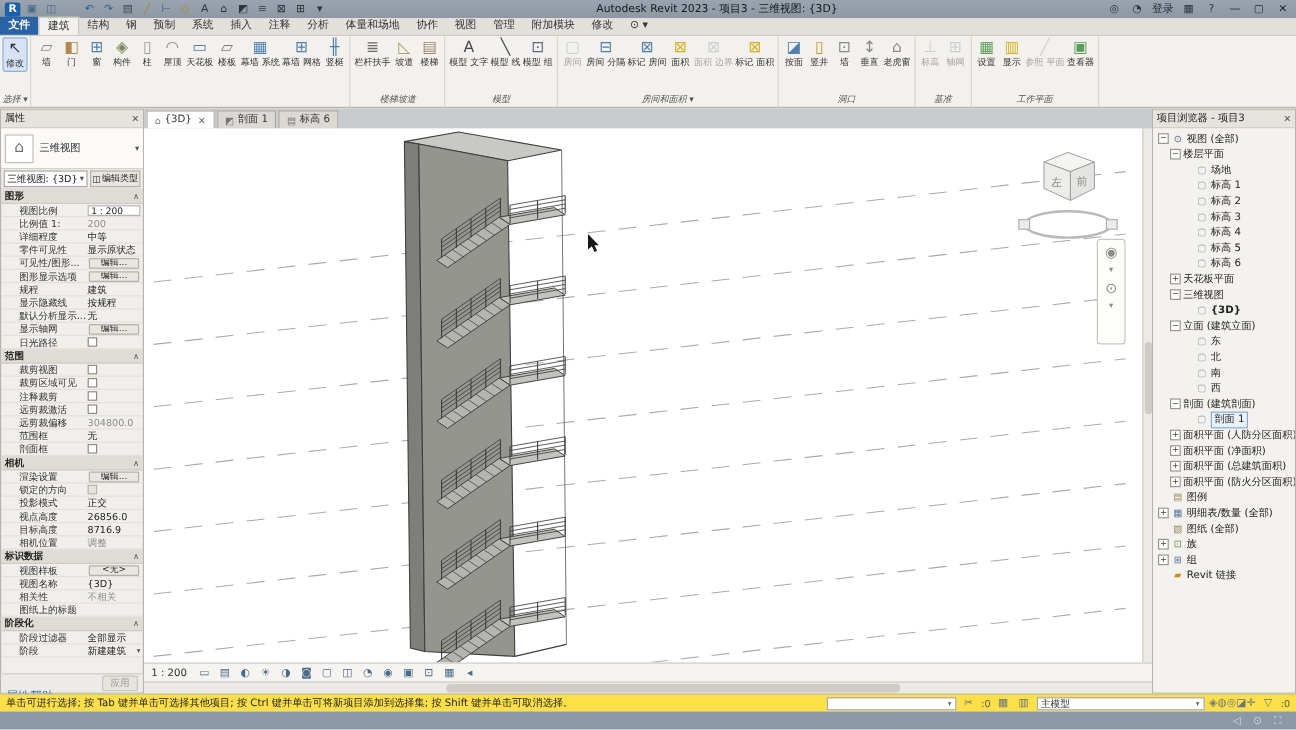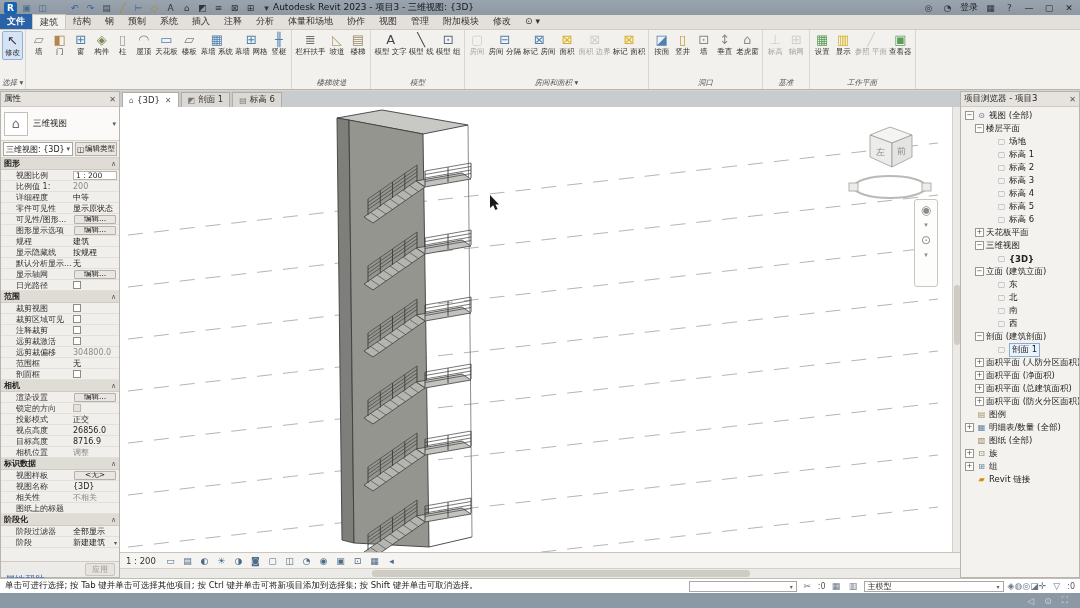--- a/index.html
+++ b/index.html
@@ -4,21 +4,21 @@
 <style>
   *{box-sizing:border-box;margin:0;padding:0;}
   html,body{width:1080px;height:608px;overflow:hidden;}
   body{font-family:"DejaVu Sans",sans-serif;font-size:9px;color:#222;background:#d8d5d0;position:relative;}
 
   
   .titlebar{position:absolute;left:0;top:0;width:1080px;height:15px;background:linear-gradient(#9aa4ae,#8d98a3);display:flex;align-items:center;padding:0 4px;color:#1d2127;}
   .qat{display:flex;align-items:center;gap:3px;}
   .qat-ic{width:13px;height:12px;font-size:9px;line-height:12px;text-align:center;color:#2c3440;cursor:default;}
   .qat-ic.logo{background:#1861ac;color:#fff;font-weight:bold;border-radius:2px;}
-  .title-text{flex:1;font-size:9px;color:#14171c;white-space:nowrap;overflow:hidden;}
+  .title-text{flex:1;text-align:center;font-size:9px;color:#14171c;white-space:nowrap;overflow:hidden;}
   .title-right{display:flex;align-items:center;gap:6px;font-size:9px;}
   .winbtn{width:14px;text-align:center;color:#1d2127;}
 
   
   .menubar{position:absolute;left:0;top:15px;width:1080px;height:15px;background:#e3e0db;display:flex;align-items:flex-end;border-bottom:1px solid #cfcbc4;}
   .mtab{padding:1px 7px;font-size:9px;color:#333;height:15px;line-height:13px;white-space:nowrap;}
   .mtab.file{background:#2a62a8;color:#fff;font-weight:bold;}
   .mtab.active{background:#f3f1ee;border:1px solid #c9c5bf;border-bottom:none;}
 
   
@@ -88,21 +88,21 @@
   .navbar{position:absolute;right:14px;top:92px;width:24px;height:88px;background:#fdfdfc;border:1px solid #c9c6c0;border-radius:3px;display:flex;flex-direction:column;align-items:center;padding:3px 0;gap:4px;color:#8b8b88;}
   .navbar .nic{font-size:12px;line-height:14px;}
   .navbar .sm{font-size:7px;}
   .viewctl{height:16px;background:#f5f4f1;border-top:1px solid #c9c6c0;display:flex;align-items:center;padding:0 6px;gap:4px;}
   .viewctl .scale{font-size:8.5px;color:#333;margin-right:4px;}
   .vcic{width:13px;height:12px;font-size:9px;line-height:12px;text-align:center;color:#4a6b8a;}
   .hscroll{height:10px;background:#eceae6;border-top:1px solid #d4d0ca;position:relative;}
   .hscroll .thumb{position:absolute;left:30%;top:1px;height:7px;width:45%;background:#cfccc6;border-radius:3px;}
 
   
-  .statusbar{position:absolute;left:0;top:578px;width:1080px;height:15px;background:#ffffff;border-top:1px solid #c2beb7;display:flex;align-items:center;padding:0 5px;gap:4px;font-size:8.5px;color:#222;}
+  .statusbar{position:absolute;left:0;top:578px;width:1080px;height:15px;background:#fde047;border-top:1px solid #c2beb7;display:flex;align-items:center;padding:0 5px;gap:4px;font-size:8.5px;color:#222;}
   .statusbar .msg{white-space:nowrap;overflow:hidden;flex:1;}
   .scombo{background:#fff;border:1px solid #aaa6a0;height:11px;display:flex;align-items:center;font-size:8px;padding:0 3px;color:#333;}
   .scombo .dd{margin-left:auto;font-size:6px;color:#666;}
   .stic{font-size:9px;color:#6b7684;width:13px;text-align:center;}
   .bottomstrip{position:absolute;left:0;top:593px;width:1080px;height:15px;background:#8b98a6;display:flex;align-items:center;justify-content:flex-end;gap:10px;padding:0 12px;color:#dfe5ea;font-size:9px;}
 
   svg text{font-family:"DejaVu Sans",sans-serif;}
 </style>
 </head>
 <body>

